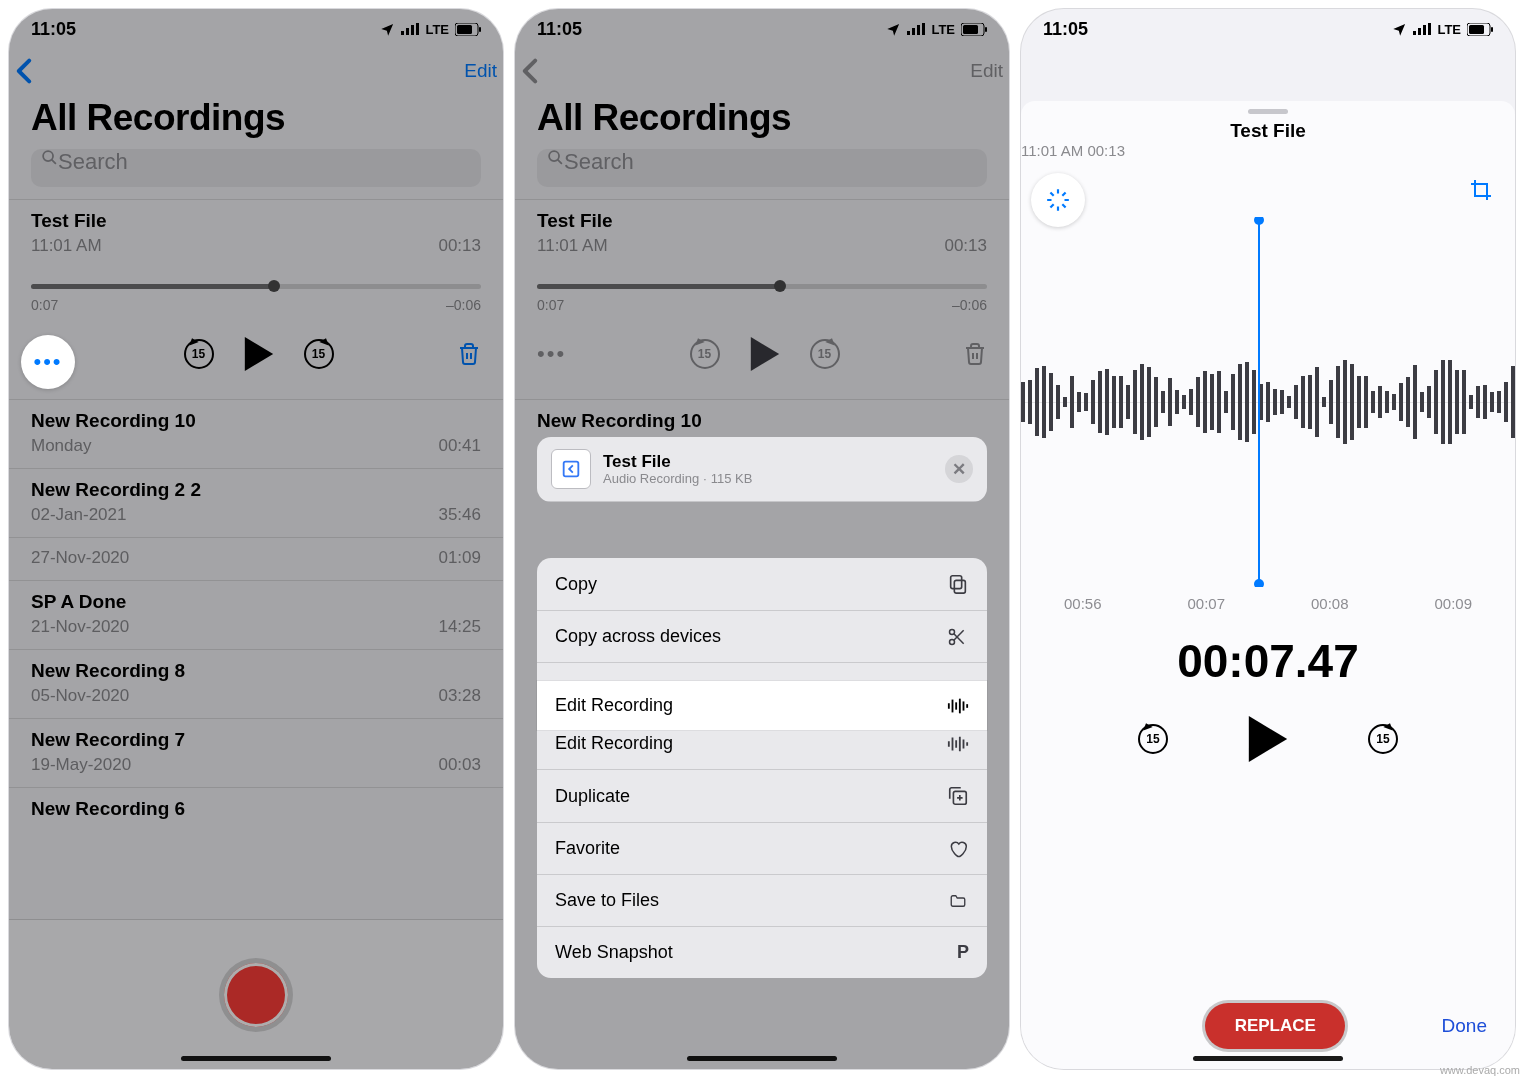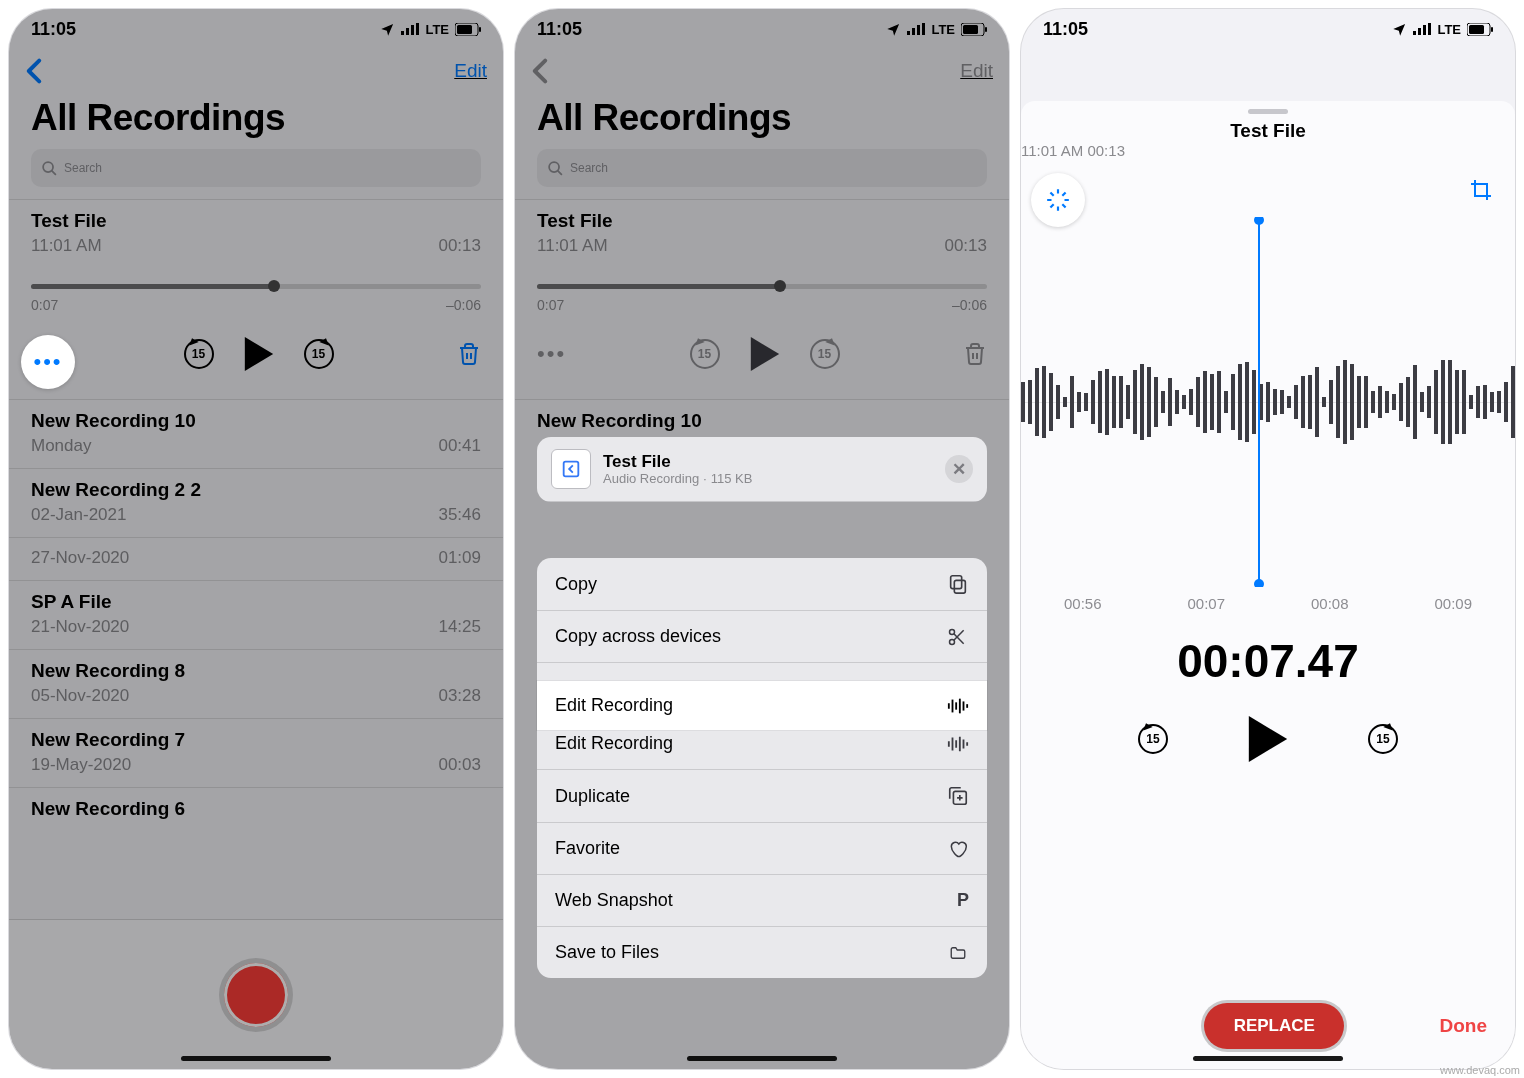--- a/index.html
+++ b/index.html
@@ -7,27 +7,27 @@
   .canvas { width:1524px; height:1078px; position:relative; display:flex; gap:10px; padding:8px; background:#fff; }
   .phone { flex:1; border-radius:44px; overflow:hidden; background:#f2f2f6; position:relative; border:1px solid rgba(0,0,0,0.1); }
   .dimmer { position:absolute; inset:0; background:rgba(0,0,0,0.32); pointer-events:none; z-index:50; }
 
   
   .status { height:40px; display:flex; align-items:center; justify-content:space-between; padding:0 22px; font-size:18px; font-weight:600; color:#000; }
   .status .right { display:flex; align-items:center; gap:6px; font-size:13px; font-weight:600; }
   .status .right svg { display:block; }
 
   
-  .nav { height:44px; display:flex; align-items:center; justify-content:space-between; padding:0 16px;text-decoration:underline; }
+  .nav { height:44px; display:flex; align-items:center; justify-content:space-between; padding:0 6px; }
   .nav .edit { color:#007aff; font-size:19px; }
 
   .title { font-size:37px; font-weight:800; padding:4px 22px 10px; letter-spacing:-0.5px; }
 
   
-  .search { margin:0 22px 12px; height:38px; border-radius:10px; background:rgba(120,120,128,0.12); display:flex; align-items:center; padding:0 10px; color:#8e8e93; font-size:12px; gap:6px; }
+  .search { margin:0 22px 12px; height:38px; border-radius:10px; background:rgba(120,120,128,0.12); display:flex; padding:0 10px; color:#8e8e93; font-size:22px; }
 
   
   .item { padding:10px 22px 12px; border-bottom:1px solid rgba(60,60,67,0.15); display:flex; flex-direction:column; gap:4px; }
   .item.border-top { border-top:1px solid rgba(60,60,67,0.15); }
   .item .row1 { display:flex; justify-content:space-between; align-items:baseline;}
   .item .name { font-size:19px; font-weight:600; }
   .item .row2 { display:flex; justify-content:space-between; color:#8a8a8e; font-size:17px; }
   .item .dur { color:#8a8a8e; font-size:17px;}
 
   
@@ -73,21 +73,21 @@
   .wave .bars { position:absolute; inset:0; display:flex; align-items:center;}
   .wave .bar { flex:0 0 4px; margin-right:3px; background:#3c3c43; }
   .phead { position:absolute; left:48%; top:0; bottom:0; width:2px; background:#007aff;}
   .phead::before, .phead::after { content:''; position:absolute; left:-4px; width:10px; height:10px; border-radius:50%; background:#007aff;}
   .phead::before{ top:-2px;} .phead::after{ bottom:-2px;}
   .ticks { display:flex; justify-content:space-around; color:#8d8d92; font-size:15px; padding:8px 0 0;}
   .bigtime { text-align:center; font-size:46px; font-weight:600; margin-top:22px; font-variant-numeric:tabular-nums;}
   .p3ctrl { display:flex; align-items:center; justify-content:center; gap:80px; margin-top:28px;}
   .bottom3 { position:absolute; left:0; right:0; bottom:20px; display:flex; align-items:center; justify-content:space-between; padding:0 28px;}
   .replace { width:140px; height:46px; border-radius:23px; background:#c9302c; color:#fff; font-weight:700; font-size:17px; display:flex; align-items:center; justify-content:center; box-shadow:0 0 0 3px rgba(0,0,0,0.2);}
-  .done { color:#ef4444; font-size:19px; font-weight:700;}
+  .done { color:#1d4ed8; font-size:19px; font-weight:400;}
 
   .watermark { position:absolute; right:4px; bottom:2px; font-size:11px; color:#aaa; font-family:Arial;}
   .skipcircle { width:30px; height:30px; border:2.5px solid currentColor; border-radius:50%; display:flex; align-items:center; justify-content:center; font-size:12px; font-weight:700; position:relative;}
   .skipcircle::after{content:''; position:absolute; top:-3px; width:0; height:0; border-left:5px solid transparent; border-right:5px solid transparent; }
   .skipcircle.back::after{ left:2px; border-bottom:6px solid currentColor; transform:rotate(-20deg);}
   .skipcircle.fwd::after{ right:2px; border-bottom:6px solid currentColor; transform:rotate(20deg);}
 </style>
 </head>
 <body>
 
@@ -188,21 +188,21 @@
         </div>
       </div>
     <div class="item">
         <div class="row2">
           <span>27-Nov-2020</span>
           <span class="dur">01:09</span>
         </div>
       </div>
     <div class="item">
         <div class="row1">
-          <span class="name">SP A File</span>
+          <span class="name">SP A Done</span>
         </div>
         <div class="row2">
           <span>21-Nov-2020</span>
           <span class="dur">14:25</span>
         </div>
       </div>
     <div class="item">
         <div class="row1">
           <span class="name">New Recording 8</span>
         </div>
@@ -379,28 +379,28 @@
             <line x1="11" y1="14" x2="17" y2="14"></line>
           </svg>
         </div>
       <div class="sheet-item">
           <span>Favorite</span>
         <svg class="ic" width="22" height="20" viewBox="0 0 24 24" fill="none" stroke="currentColor" stroke-width="1.8">
             <path d="M12 21s-8-5-8-12a5 5 0 0 1 9-3 5 5 0 0 1 9 3c0 7-8 12-8 12z"></path>
           </svg>
         </div>
       <div class="sheet-item">
-          <span>Web Snapshot</span>
-        <span class="ic" style="font-weight:800; font-size:18px;">P</span>
-        </div>
-      <div class="sheet-item">
           <span>Save to Files</span>
         <svg class="ic" width="22" height="18" viewBox="0 0 24 24" fill="none" stroke="currentColor" stroke-width="1.8">
             <path d="M3 7a2 2 0 0 1 2-2h4l2 3h8a2 2 0 0 1 2 2v7a2 2 0 0 1-2 2H5a2 2 0 0 1-2-2z"></path>
           </svg>
+        </div>
+      <div class="sheet-item">
+          <span>Web Snapshot</span>
+        <span class="ic" style="font-weight:800; font-size:18px;">P</span>
         </div>
     </div>
 
     <div class="highlight-row" style="top:672px;">
       <span>Edit Recording</span>
       <svg width="22" height="18" viewBox="0 0 24 18" stroke="#000" stroke-width="2">
           <line x1="2" y1="6" x2="2" y2="12"></line>
           <line x1="6" y1="2" x2="6" y2="16"></line>
           <line x1="10" y1="5" x2="10" y2="13"></line>
           <line x1="14" y1="1" x2="14" y2="17"></line>

